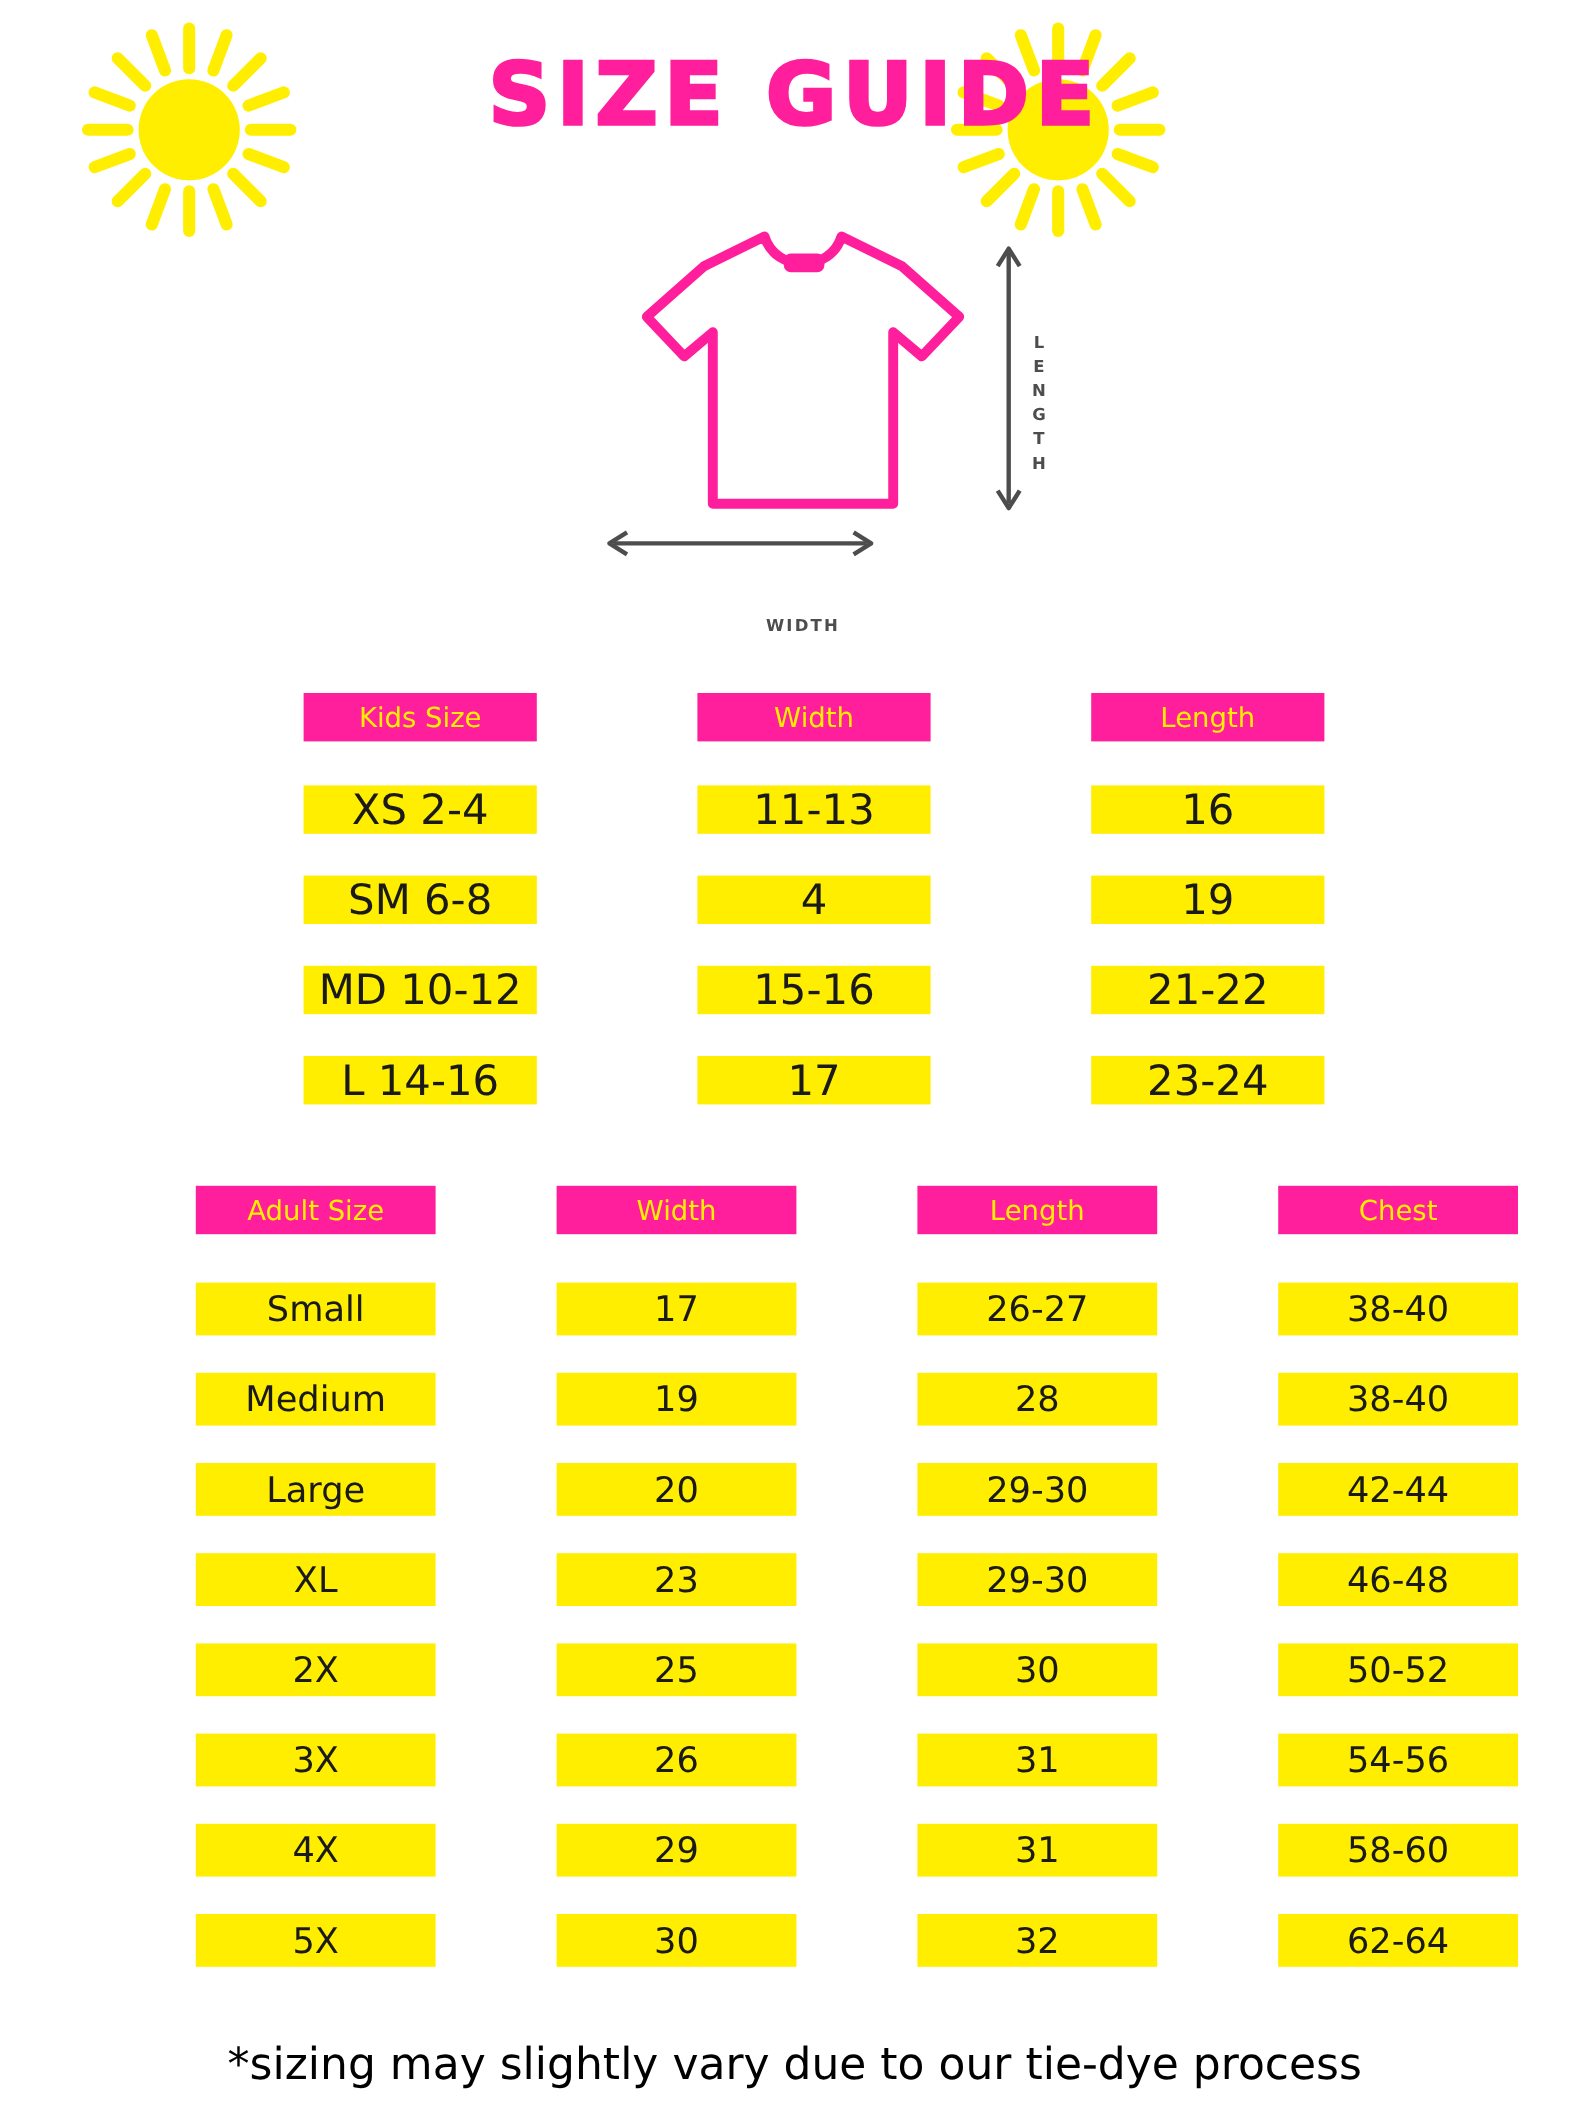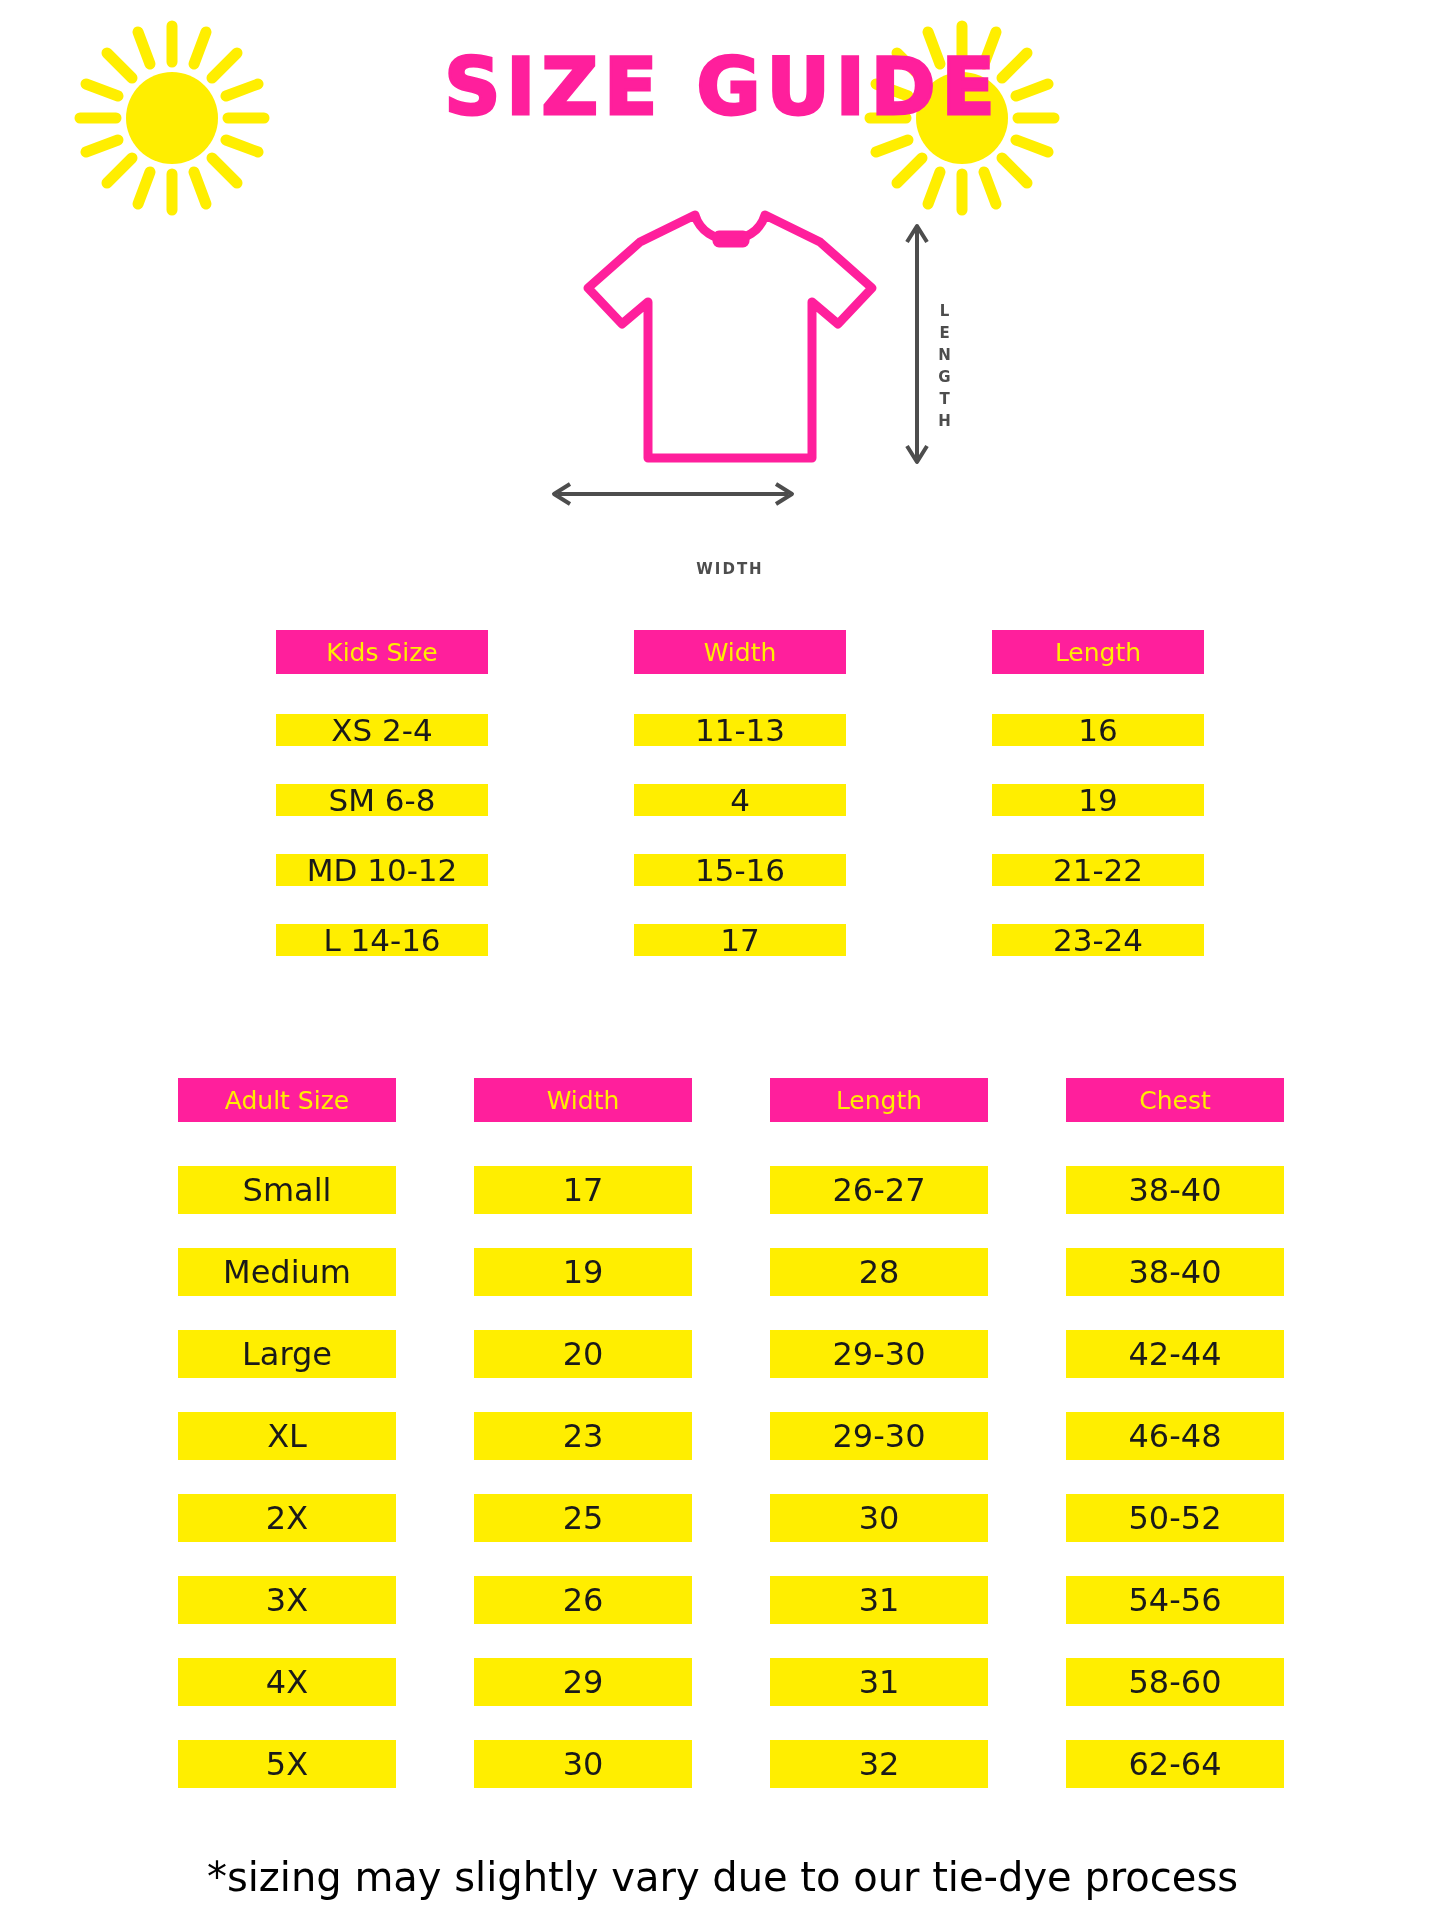--- a/index.html
+++ b/index.html
@@ -97,33 +97,33 @@
     background: #ffee00;
     color: #1a1a1a;
   }
 
   
   #kids-table { left: 276px; top: 630px; gap: 16px; }
   #kids-table .col { margin-right: 130px; }
   #kids-table .col:last-child { margin-right: 0; }
   #kids-table .cell {
     width: 212px;
-    height: 32px;
-    font-size: 31px;
+    height: 44px;
+    font-size: 38px;
     margin-bottom: 38px;
   }
   #kids-table .head {
     height: 44px;
     font-size: 25px;
     margin-bottom: 40px;
   }
   #kids-table .cell:last-child { margin-bottom: 0; text-align: center; }
 
   
-  #adult-table { left: 178px; top: 1078px; }
+  #adult-table { left: 178px; top: 1078px; gap: 32px; }
   #adult-table .col { margin-right: 78px; }
   #adult-table .col:last-child { margin-right: 0; }
   #adult-table .cell {
     width: 218px;
     height: 48px;
     font-size: 32px;
     margin-bottom: 34px;
   }
   #adult-table .head {
     height: 44px;

